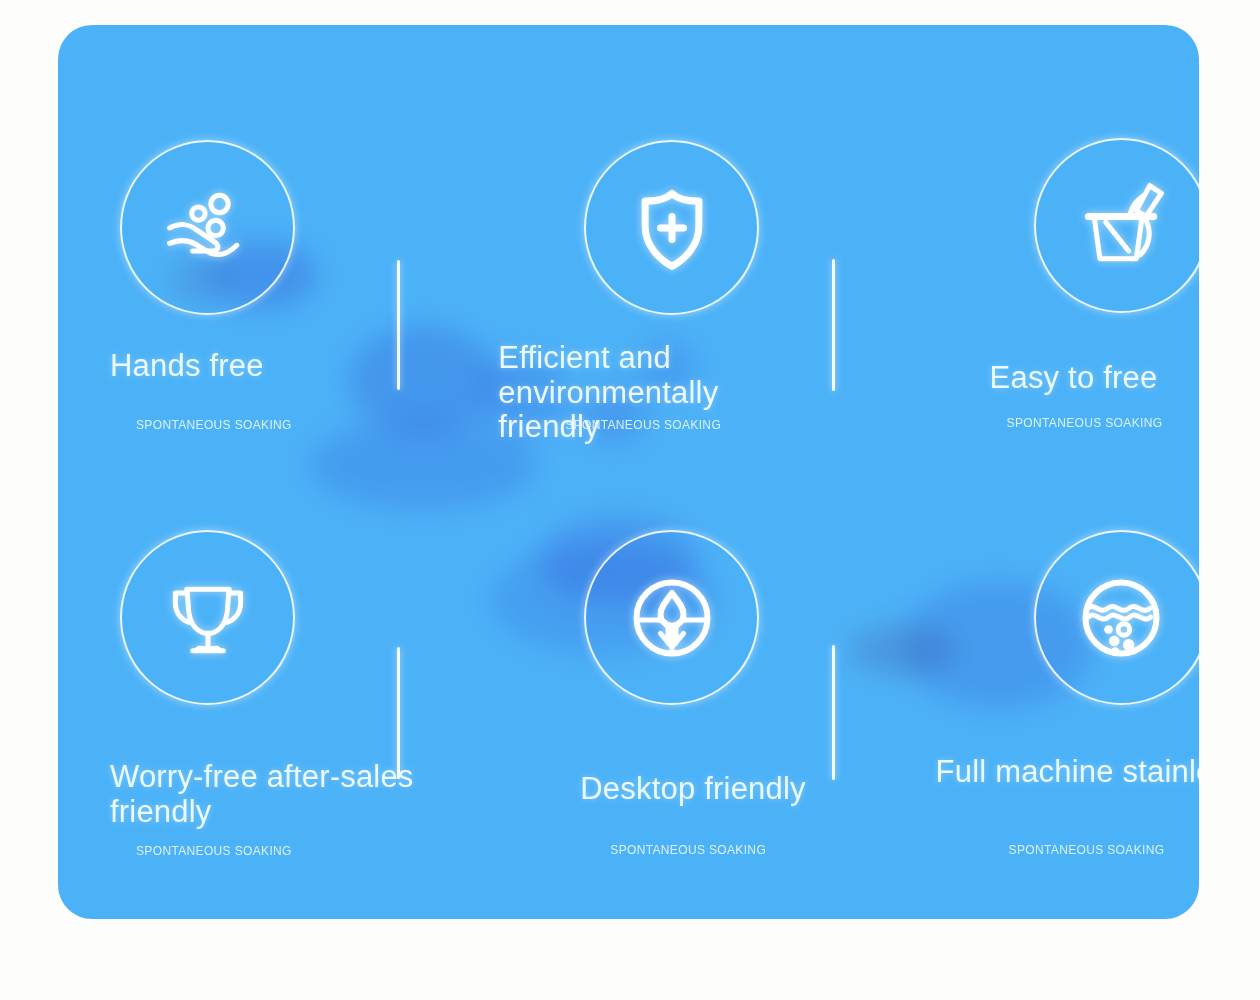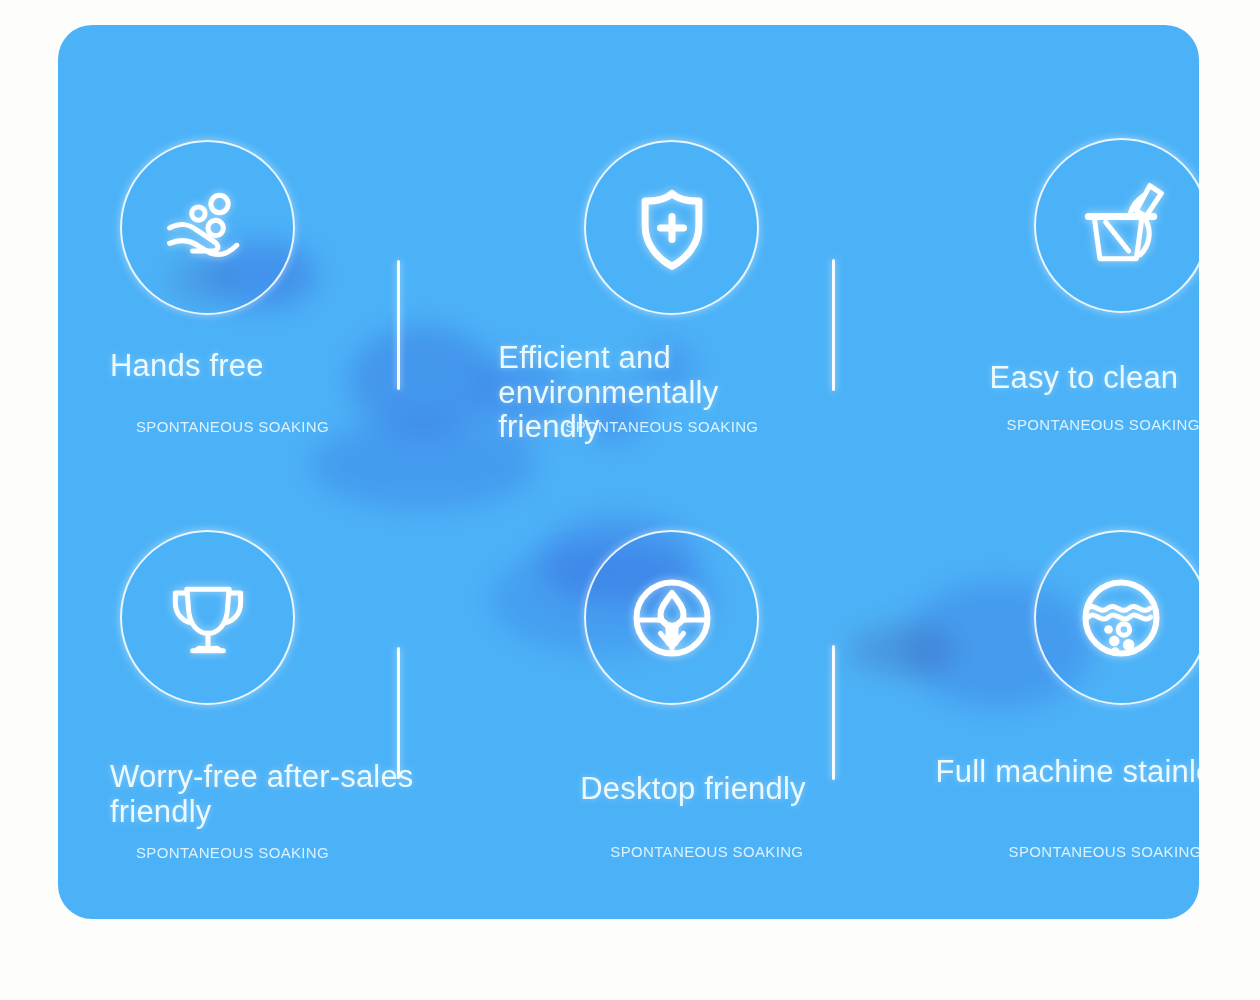--- a/index.html
+++ b/index.html
@@ -105,21 +105,21 @@
     font-weight: 400;
     line-height: 1.12;
     letter-spacing: 0.2px;
     text-shadow: 0 0 6px rgba(255,255,255,0.35);
     white-space: pre-line;
   }
 
   .subtitle {
     position: absolute;
     color: #e8f7ff;
-    font-size: 15px;
+    font-size: 12px;
     font-weight: 400;
     letter-spacing: 0.35px;
     opacity: 0.92;
     white-space: nowrap;
   }
 
   
   
   .c0 .icon-ring { left: 62px;  top: 115px; }
   .c0 .title     { left: 52px;  top: 324px; }
@@ -211,21 +211,21 @@
         <div class="icon-ring">
           <svg viewBox="0 0 100 100" aria-hidden="true">
             <path d="M16 40 L84 40" style="stroke-width:7"></path>
             <path d="M22 40 L28 84 L66 84 L72 40"></path>
             <path d="M34 46 L58 76"></path>
             <path d="M60 36 C62 28 68 22 74 18"></path>
             <path d="M66 34 L80 8 L92 16 L76 40 Z" style="stroke-width:5"></path>
             <path d="M76 44 C82 56 80 70 70 80"></path>
           </svg>
         </div>
-        <div class="title">Easy to clean</div>
+        <div class="title">Easy to free</div>
         <div class="subtitle">SPONTANEOUS SOAKING</div>
       </div>
 
       <div class="cell cell-3 c3">
         <div class="icon-ring">
           <svg viewBox="0 0 100 100" aria-hidden="true">
             <path d="M28 20 L72 20 L70 44 C68 58 60 66 50 66 C40 66 32 58 30 44 Z"></path>
             <path d="M28 24 L16 24 L16 34 C16 46 24 54 33 55"></path>
             <path d="M72 24 L84 24 L84 34 C84 46 76 54 67 55"></path>
             <path d="M50 66 L50 82"></path>

